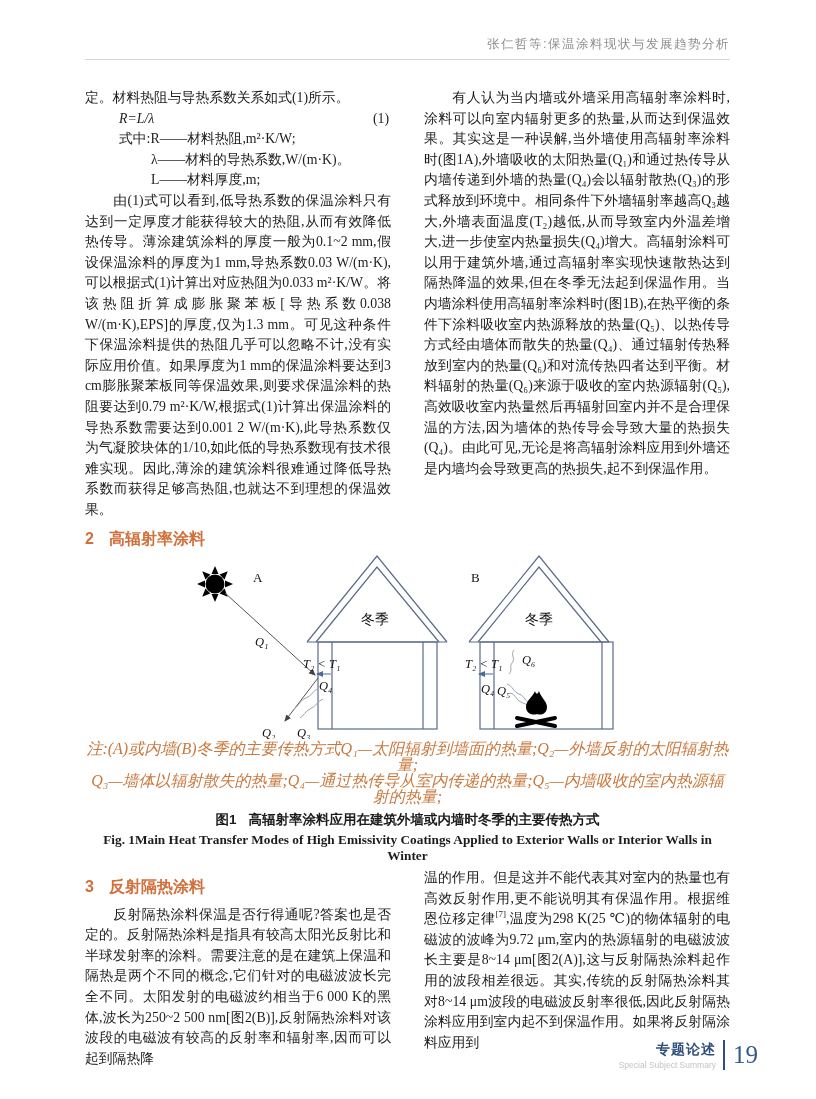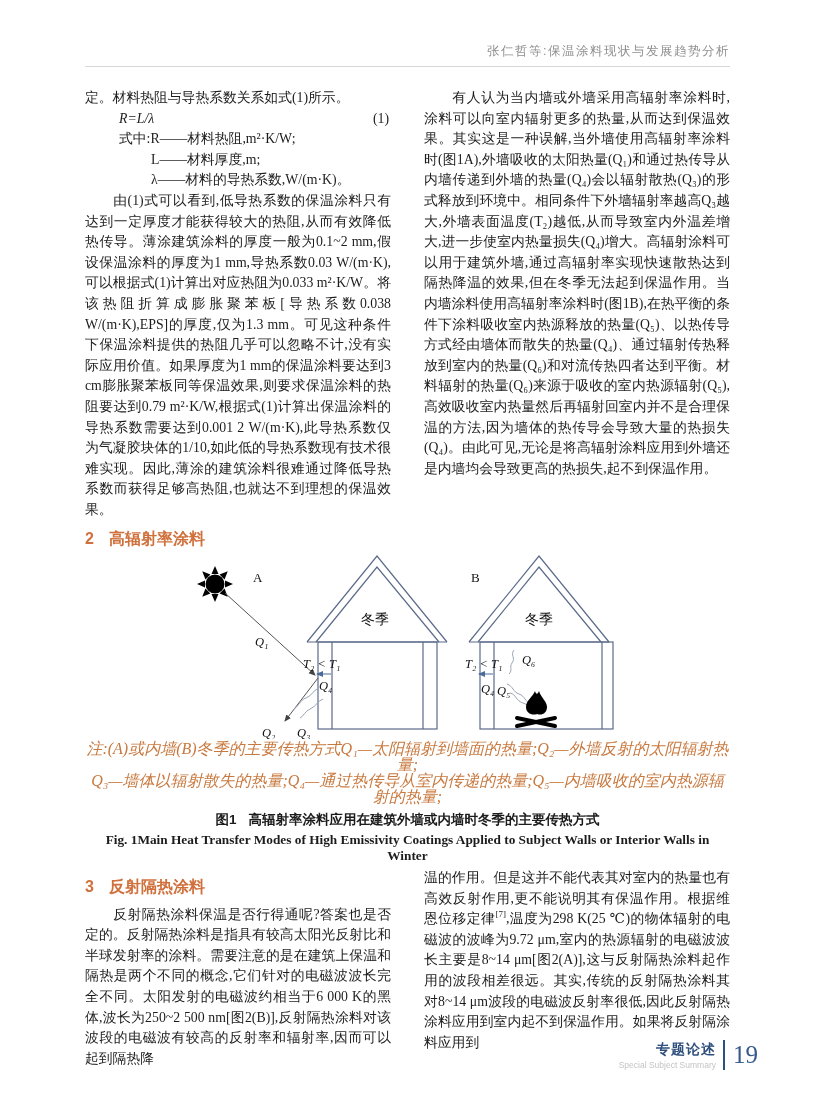--- a/index.html
+++ b/index.html
@@ -2,21 +2,21 @@
 <html><head>
 <meta charset="utf-8">
 <style>
   html,body { margin:0; padding:0; background:#e8e8e8; }
   .page {
     position:relative; width:816px; height:1099px; margin:0 auto;
     background:#ffffff; overflow:hidden;
     font-family:"Liberation Serif","DejaVu Serif",serif;
     color:#1c1c1c;
   }
-  .header { position:absolute; top:43px; left:85px; width:645px; }
+  .header { position:absolute; top:36px; left:85px; width:645px; }
   .header-text {
     text-align:right; color:#8f8f8f; font-size:12.5px; letter-spacing:1.5px;
     font-family:"Liberation Sans","DejaVu Sans",sans-serif;
   }
   .header-rule { border-bottom:1px solid #d8d8d8; margin-top:6px; }
 
   .content { position:absolute; top:88px; left:85px; width:645px; }
   .cols { display:flex; gap:33px; }
   .col { width:309px; font-size:13.8px; line-height:20.6px; text-align:justify; }
   .cols-1 { height:462px; overflow:hidden; }
@@ -80,22 +80,22 @@
   <div class="content">
 
     <div class="cols cols-1">
       <div class="col">
         <p>定。材料热阻与导热系数关系如式(1)所示。</p>
         <p class="formula-row">
           <span class="formula-expr">R=L/λ</span>
           <span class="formula-num">(1)</span>
         </p>
         <p class="where-0">式中:R——材料热阻,m²·K/W;</p>
+        <p class="where-sub">λ——材料的导热系数,W/(m·K)。</p>
         <p class="where-sub">L——材料厚度,m;</p>
-        <p class="where-sub">λ——材料的导热系数,W/(m·K)。</p>
         <p class="indent">由(1)式可以看到,低导热系数的保温涂料只有达到一定厚度才能获得较大的热阻,从而有效降低热传导。薄涂建筑涂料的厚度一般为0.1~2 mm,假设保温涂料的厚度为1 mm,导热系数0.03 W/(m·K),可以根据式(1)计算出对应热阻为0.033 m²·K/W。将该热阻折算成膨胀聚苯板[导热系数0.038 W/(m·K),EPS]的厚度,仅为1.3 mm。可见这种条件下保温涂料提供的热阻几乎可以忽略不计,没有实际应用价值。如果厚度为1 mm的保温涂料要达到3 cm膨胀聚苯板同等保温效果,则要求保温涂料的热阻要达到0.79 m²·K/W,根据式(1)计算出保温涂料的导热系数需要达到0.001 2 W/(m·K),此导热系数仅为气凝胶块体的1/10,如此低的导热系数现有技术很难实现。因此,薄涂的建筑涂料很难通过降低导热系数而获得足够高热阻,也就达不到理想的保温效果。</p>
         <div class="sec-heading">
           <span>2</span>
           <span>高辐射率涂料</span>
         </div>
         <p class="indent">物体的辐射率等于物体在一定温度下辐射的能</p>
       </div>
       <div class="col">
         <p class="indent">有人认为当内墙或外墙采用高辐射率涂料时,涂料可以向室内辐射更多的热量,从而达到保温效果。其实这是一种误解,当外墙使用高辐射率涂料时(图1A),外墙吸收的太阳热量(Q₁)和通过热传导从内墙传递到外墙的热量(Q₄)会以辐射散热(Q₃)的形式释放到环境中。相同条件下外墙辐射率越高Q₃越大,外墙表面温度(T₂)越低,从而导致室内外温差增大,进一步使室内热量损失(Q₄)增大。高辐射涂料可以用于建筑外墙,通过高辐射率实现快速散热达到隔热降温的效果,但在冬季无法起到保温作用。当内墙涂料使用高辐射率涂料时(图1B),在热平衡的条件下涂料吸收室内热源释放的热量(Q₅)、以热传导方式经由墙体而散失的热量(Q₄)、通过辐射传热释放到室内的热量(Q₆)和对流传热四者达到平衡。材料辐射的热量(Q₆)来源于吸收的室内热源辐射(Q₅),高效吸收室内热量然后再辐射回室内并不是合理保温的方法,因为墙体的热传导会导致大量的热损失(Q₄)。由此可见,无论是将高辐射涂料应用到外墙还是内墙均会导致更高的热损失,起不到保温作用。</p>
       </div>
@@ -177,21 +177,21 @@
       </svg>
 
       <div class="fig-note">
         <div>注:(A)或内墙(B)冬季的主要传热方式Q₁—太阳辐射到墙面的热量;Q₂—外墙反射的太阳辐射热量;</div>
         <div>Q₃—墙体以辐射散失的热量;Q₄—通过热传导从室内传递的热量;Q₅—内墙吸收的室内热源辐射的热量;</div>
       </div>
       <div class="fig-cap-zh">
         <span class="cap-label">图1</span><span>高辐射率涂料应用在建筑外墙或内墙时冬季的主要传热方式</span>
       </div>
       <div class="fig-cap-en">
-        <span class="cap-label">Fig. 1</span><span>Main Heat Transfer Modes of High Emissivity Coatings Applied to Subject Walls or Interior Walls in Winter</span>
+        <span class="cap-label">Fig. 1</span><span>Main Heat Transfer Modes of High Emissivity Coatings Applied to Exterior Walls or Interior Walls in Winter</span>
       </div>
     </div>
 
     <div class="cols cols-2">
       <div class="col">
         <div class="sec-heading">
           <span>3</span>
           <span>反射隔热涂料</span>
         </div>
         <p class="indent">反射隔热涂料保温是否行得通呢?答案也是否定的。反射隔热涂料是指具有较高太阳光反射比和半球发射率的涂料。需要注意的是在建筑上保温和隔热是两个不同的概念,它们针对的电磁波波长完全不同。太阳发射的电磁波约相当于6 000 K的黑体,波长为250~2 500 nm[图2(B)],反射隔热涂料对该波段的电磁波有较高的反射率和辐射率,因而可以起到隔热降</p>

